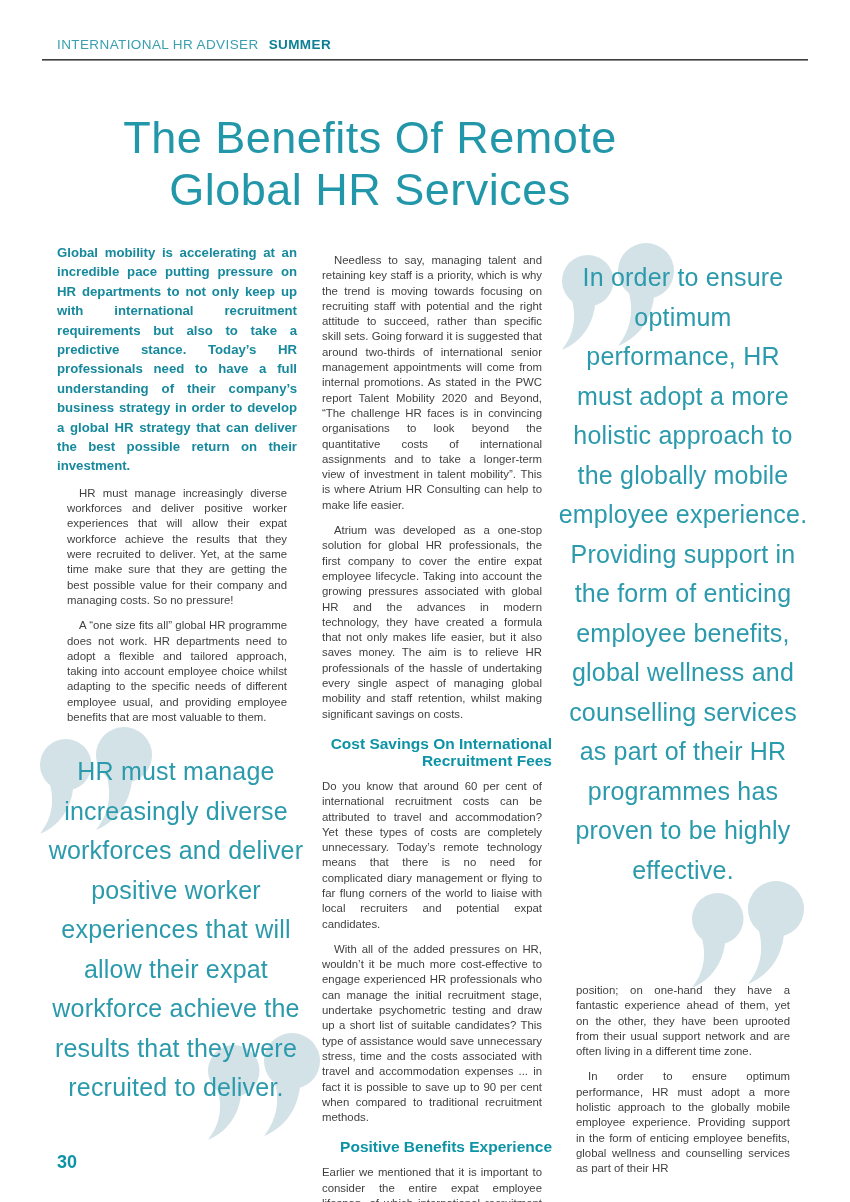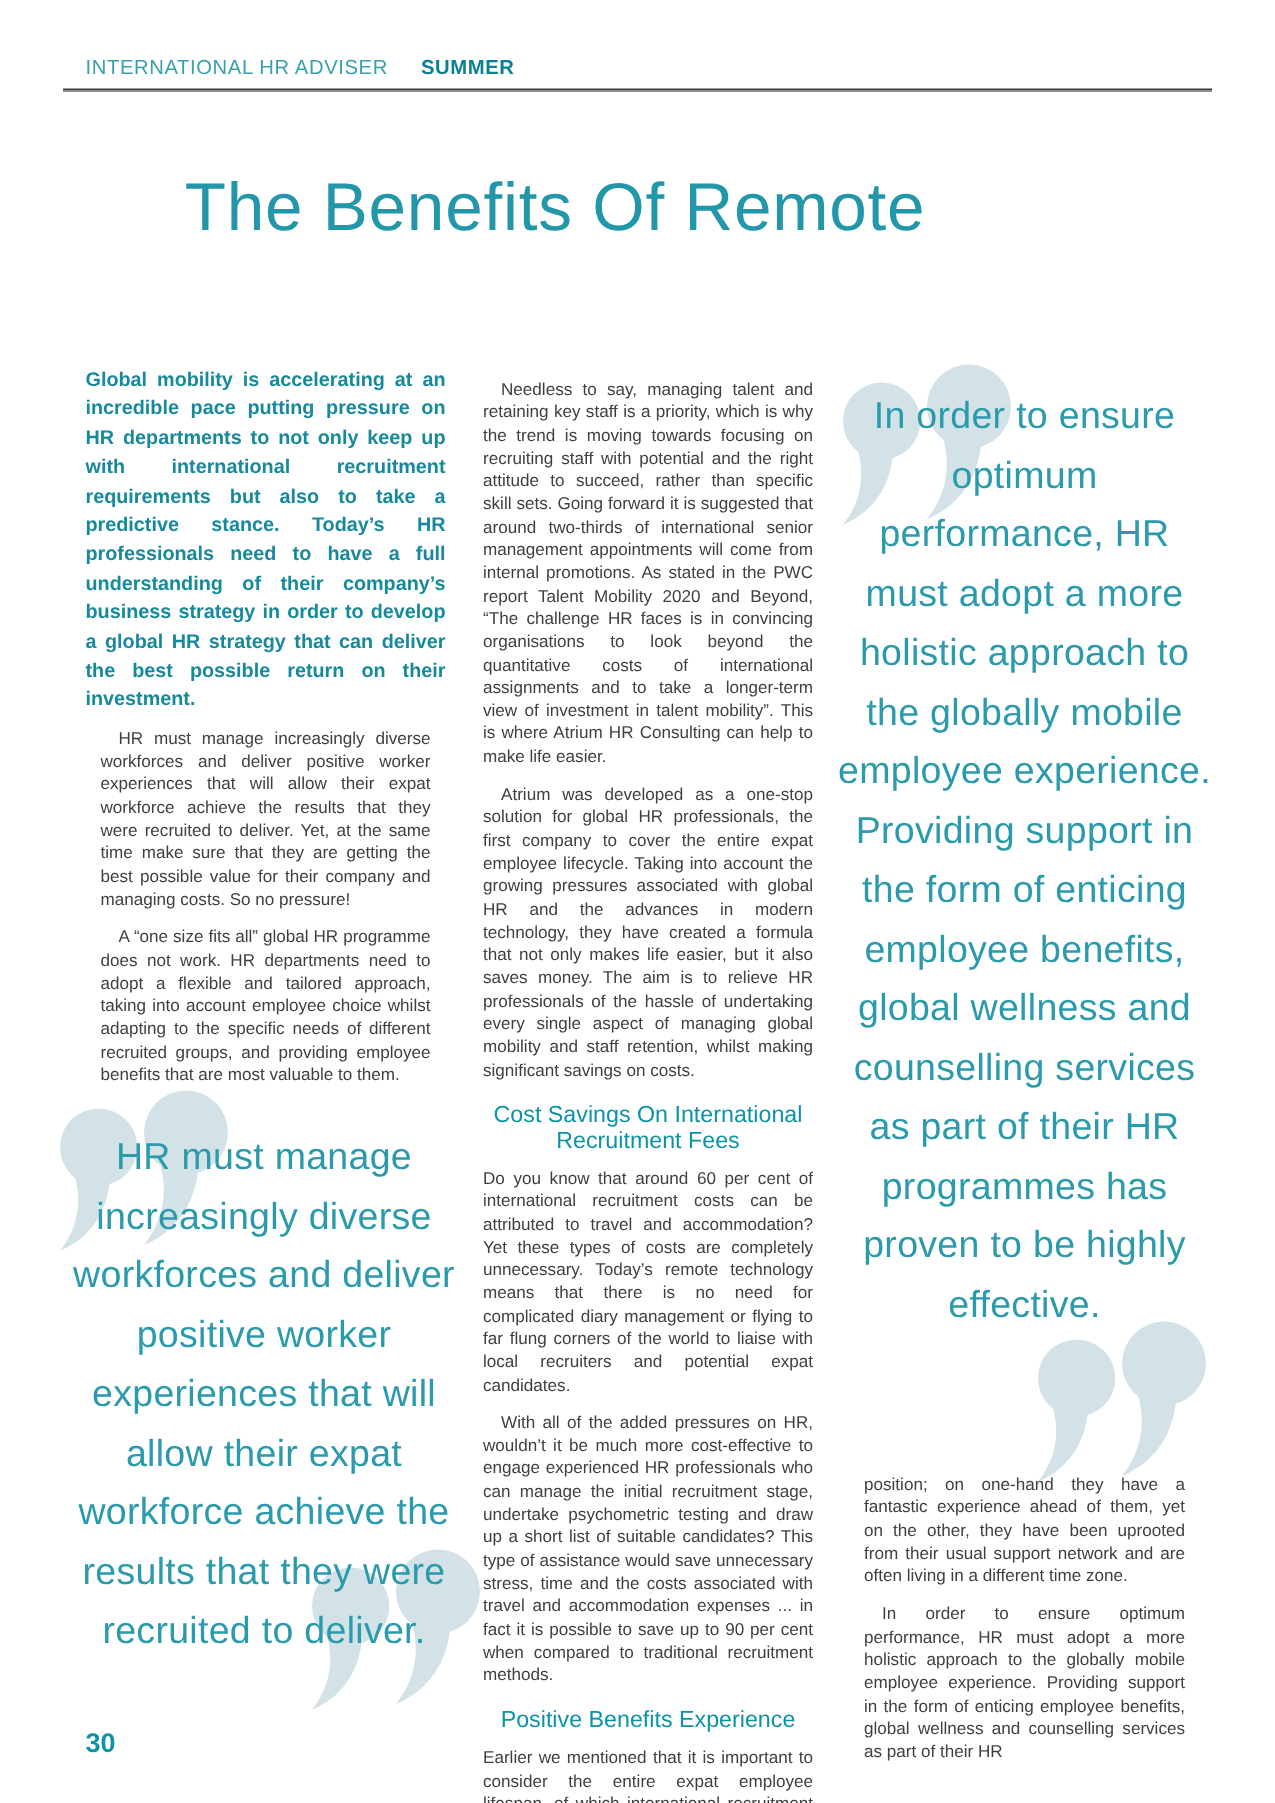--- a/index.html
+++ b/index.html
@@ -19,21 +19,21 @@
     position: absolute;
     left: 57px; top: 37px;
     font-size: 13.5px;
     letter-spacing: 0.4px;
     color: #3aa0af;
     white-space: nowrap;
   }
   .masthead .issue {
     font-weight: bold;
     color: #0c7f95;
-    margin-left: 22px;
+    margin-left: 10px;
   }
   .header-rule {
     position: absolute;
     left: 42px; top: 59px;
     width: 766px; height: 2px;
     background: #3d3d3d;
     border-bottom: 1px solid #8a8a8a;
   }
 
   
@@ -67,24 +67,24 @@
     color: #17899d;
     font-size: 13.2px;
     line-height: 19.4px;
     margin-bottom: 6px;
   }
   .body-para { margin: 10px; }
   .body-para.indent { text-indent: 12px; }
 
   .section-heading {
     color: #0d93a6;
-    font-weight: normal;
+    font-weight: bold;
     font-size: 15.5px;
     line-height: 17px;
-    text-align: center;
+    text-align: right;
     margin-top: 13px;
     margin-bottom: 4px;
   }
 
   
   .pull-quote {
     position: absolute;
     z-index: 2;
     text-align: center;
     color: #2a9aac;
@@ -129,26 +129,27 @@
 
 <div class="page">
 
   <div class="masthead">
     <span>INTERNATIONAL HR ADVISER</span><span class="issue">SUMMER</span>
   </div>
   <div class="header-rule"></div>
 
   <h1 class="page-title">
     <span>The Benefits Of Remote</span><br>
+    <span>Global HR Services</span>
   </h1>
 
   <div class="col col-left">
     <p class="intro">Global mobility is accelerating at an incredible pace putting pressure on HR departments to not only keep up with international recruitment requirements but also to take a predictive stance. Today’s HR professionals need to have a full understanding of their company’s business strategy in order to develop a global HR strategy that can deliver the best possible return on their investment.</p>
     <p class="body-para indent">HR must manage increasingly diverse workforces and deliver positive worker experiences that will allow their expat workforce achieve the results that they were recruited to deliver. Yet, at the same time make sure that they are getting the best possible value for their company and managing costs. So no pressure!</p>
-    <p class="body-para indent">A “one size fits all” global HR programme does not work. HR departments need to adopt a flexible and tailored approach, taking into account employee choice whilst adapting to the specific needs of different recruited groups, and providing employee benefits that are most valuable to them.</p>
+    <p class="body-para indent">A “one size fits all” global HR programme does not work. HR departments need to adopt a flexible and tailored approach, taking into account employee choice whilst adapting to the specific needs of different employee usual, and providing employee benefits that are most valuable to them.</p>
   </div>
 
   <div class="col col-middle">
     <p class="body-para indent">Needless to say, managing talent and retaining key staff is a priority, which is why the trend is moving towards focusing on recruiting staff with potential and the right attitude to succeed, rather than specific skill sets. Going forward it is suggested that around two-thirds of international senior management appointments will come from internal promotions. As stated in the PWC report Talent Mobility 2020 and Beyond, “The challenge HR faces is in convincing organisations to look beyond the quantitative costs of international assignments and to take a longer-term view of investment in talent mobility”. This is where Atrium HR Consulting can help to make life easier.</p>
     <p class="body-para indent">Atrium was developed as a one-stop solution for global HR professionals, the first company to cover the entire expat employee lifecycle. Taking into account the growing pressures associated with global HR and the advances in modern technology, they have created a formula that not only makes life easier, but it also saves money. The aim is to relieve HR professionals of the hassle of undertaking every single aspect of managing global mobility and staff retention, whilst making significant savings on costs.</p>
     <h2 class="section-heading">Cost Savings On International Recruitment Fees</h2>
     <p class="body-para">Do you know that around 60 per cent of international recruitment costs can be attributed to travel and accommodation? Yet these types of costs are completely unnecessary. Today’s remote technology means that there is no need for complicated diary management or flying to far flung corners of the world to liaise with local recruiters and potential expat candidates.</p>
     <p class="body-para indent">With all of the added pressures on HR, wouldn’t it be much more cost-effective to engage experienced HR professionals who can manage the initial recruitment stage, undertake psychometric testing and draw up a short list of suitable candidates? This type of assistance would save unnecessary stress, time and the costs associated with travel and accommodation expenses ... in fact it is possible to save up to 90 per cent when compared to traditional recruitment methods.</p>
     <h2 class="section-heading">Positive Benefits Experience</h2>
     <p class="body-para">Earlier we mentioned that it is important to consider the entire expat employee lifespan, of which international recruitment is just one aspect. International assignees are in a unique</p>

